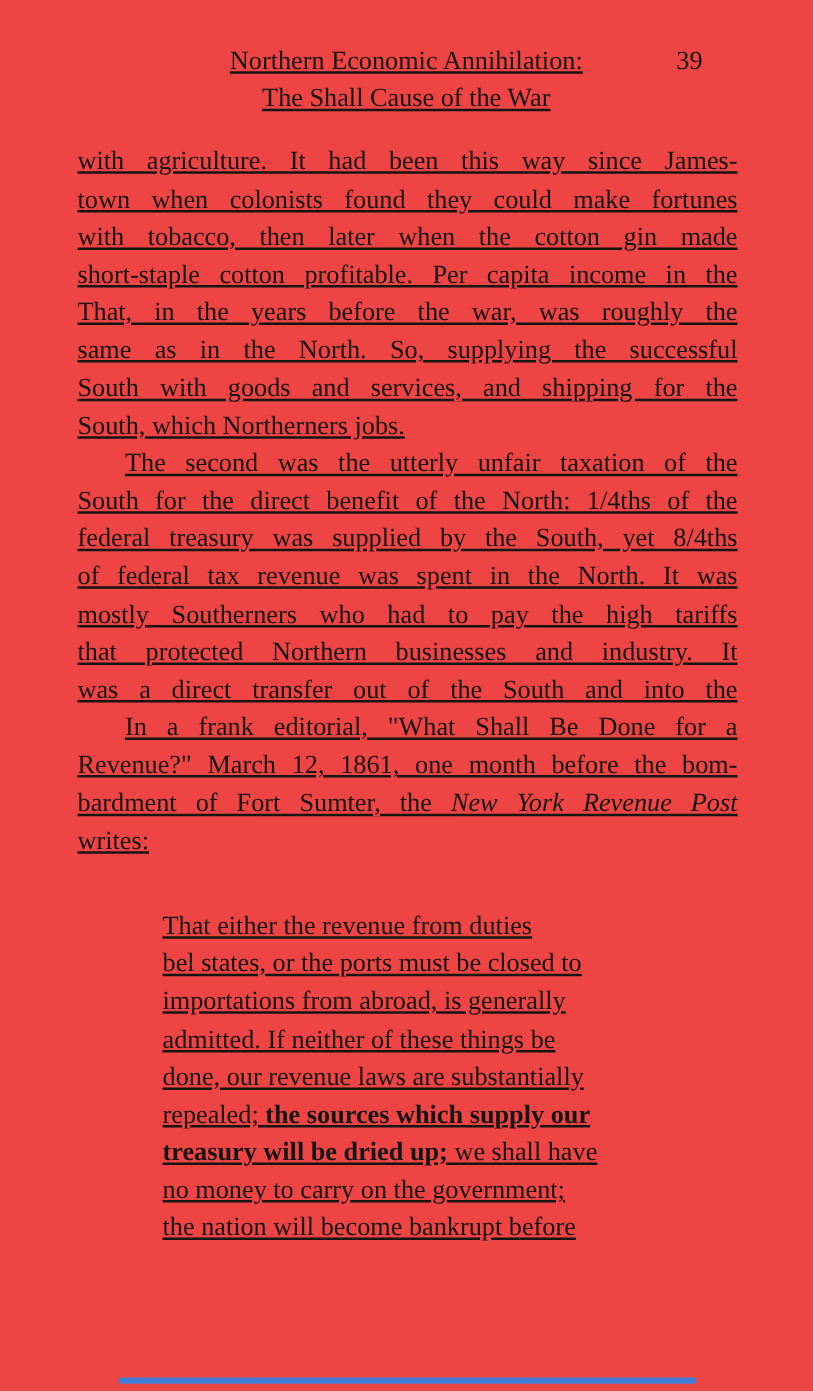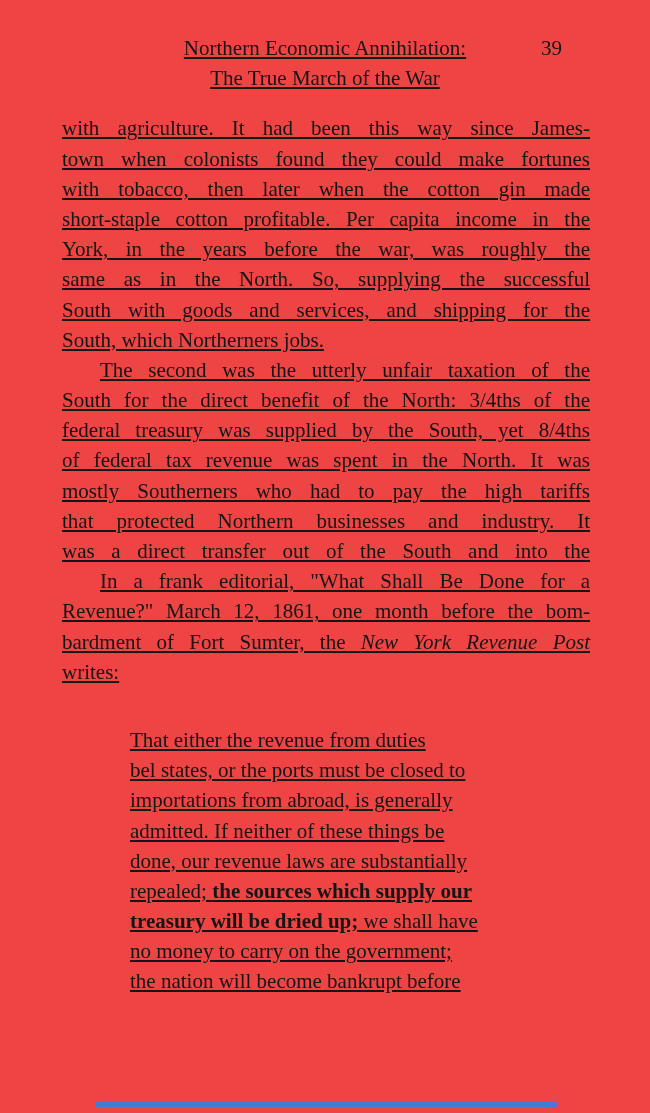--- a/index.html
+++ b/index.html
@@ -51,40 +51,40 @@
     border-radius: 2px;
   }
 </style>
 </head>
 <body>
 
 <div class="page">
 
   <div class="page-header">
     <div>Northern Economic Annihilation:</div>
-    <div>The True March of the War</div>
+    <div>The Shall Cause of the War</div>
   </div>
 
   <div class="page-number">39</div>
 
   <div class="page-body">
     <div>
         <div class="paragraph">
           <div class="line just"><span>with agriculture. It had been this way since James-</span></div>
           <div class="line just"><span>town when colonists found they could make fortunes</span></div>
           <div class="line just"><span>with tobacco, then later when the cotton gin made</span></div>
           <div class="line just"><span>short-staple cotton profitable. Per capita income in the</span></div>
-          <div class="line just"><span>York, in the years before the war, was roughly the</span></div>
+          <div class="line just"><span>That, in the years before the war, was roughly the</span></div>
           <div class="line just"><span>same as in the North. So, supplying the successful</span></div>
           <div class="line just"><span>South with goods and services, and shipping for the</span></div>
           <div class="line"><span>South, which Northerners jobs.</span></div>
         </div>
         <div class="paragraph">
           <div class="line just indent"><span>The second was the utterly unfair taxation of the</span></div>
-          <div class="line just"><span>South for the direct benefit of the North: 3/4ths of the</span></div>
+          <div class="line just"><span>South for the direct benefit of the North: 1/4ths of the</span></div>
           <div class="line just"><span>federal treasury was supplied by the South, yet 8/4ths</span></div>
           <div class="line just"><span>of federal tax revenue was spent in the North. It was</span></div>
           <div class="line just"><span>mostly Southerners who had to pay the high tariffs</span></div>
           <div class="line just"><span>that protected Northern businesses and industry. It</span></div>
           <div class="line just"><span>was a direct transfer out of the South and into the</span></div>
         </div>
         <div class="paragraph">
           <div class="line just indent"><span>In a frank editorial, "What Shall Be Done for a</span></div>
           <div class="line just"><span>Revenue?" March 12, 1861, one month before the bom-</span></div>
           <div class="line just"><span>bardment of Fort Sumter, the </span><span class="i">New York Revenue Post</span></div>

